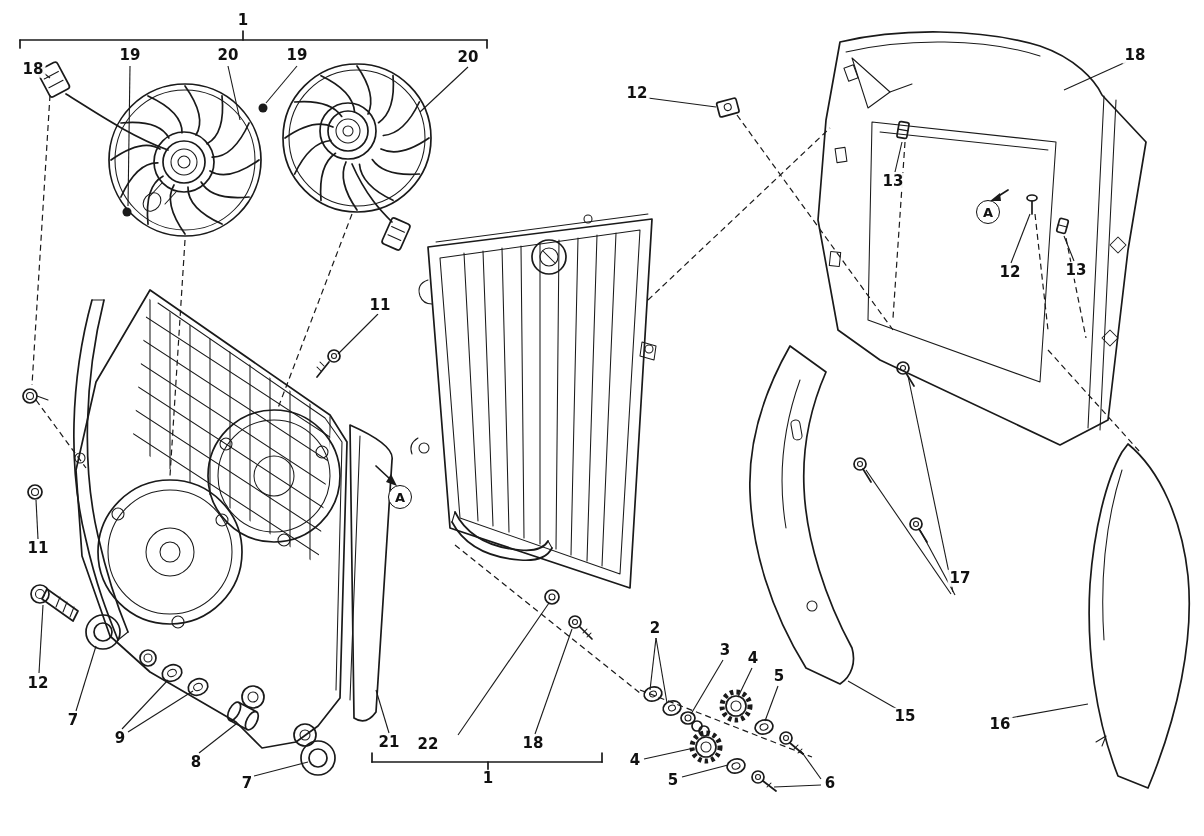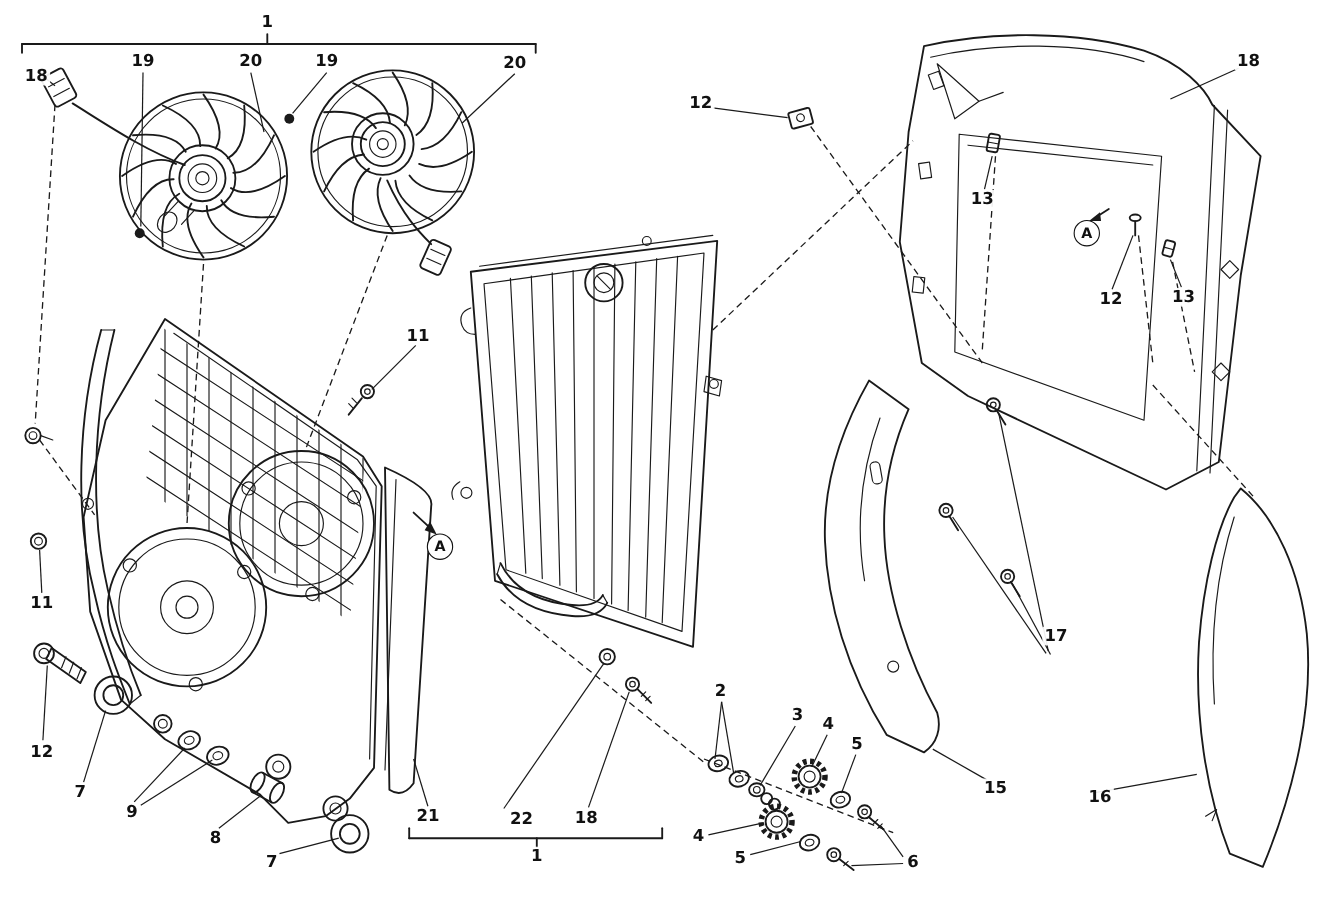--- a/index.html
+++ b/index.html
@@ -428,21 +428,21 @@
       <div class="callout" style="left: 1010px; top: 272px;">12</div>
       <div class="callout" style="left: 1076px; top: 270px;">13</div>
       <div class="callout" style="left: 380px; top: 305px;">11</div>
       <div class="callout" style="left: 38px; top: 548px;">11</div>
       <div class="callout" style="left: 38px; top: 683px;">12</div>
       <div class="callout" style="left: 73px; top: 720px;">7</div>
       <div class="callout" style="left: 120px; top: 738px;">9</div>
       <div class="callout" style="left: 196px; top: 762px;">8</div>
       <div class="callout" style="left: 247px; top: 783px;">7</div>
       <div class="callout" style="left: 389px; top: 742px; text-align: center;">21</div>
-      <div class="callout" style="left: 474px; top: 744px;">22</div>
+      <div class="callout" style="left: 428px; top: 744px;">22</div>
       <div class="callout" style="left: 533px; top: 743px;">18</div>
       <div class="callout" style="left: 488px; top: 778px;">1</div>
       <div class="callout" style="left: 655px; top: 628px;">2</div>
       <div class="callout" style="left: 725px; top: 650px;">3</div>
       <div class="callout" style="left: 753px; top: 658px;">4</div>
       <div class="callout" style="left: 779px; top: 676px;">5</div>
       <div class="callout" style="left: 635px; top: 760px;">4</div>
       <div class="callout" style="left: 673px; top: 780px;">5</div>
       <div class="callout" style="left: 830px; top: 783px;">6</div>
       <div class="callout" style="left: 960px; top: 578px;">17</div>

